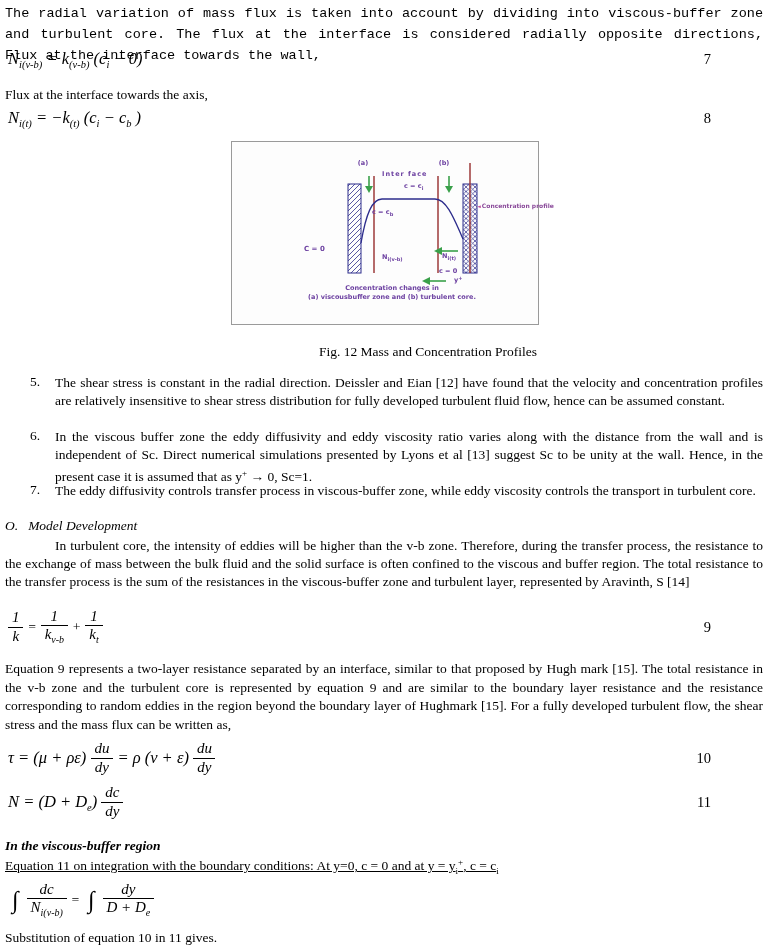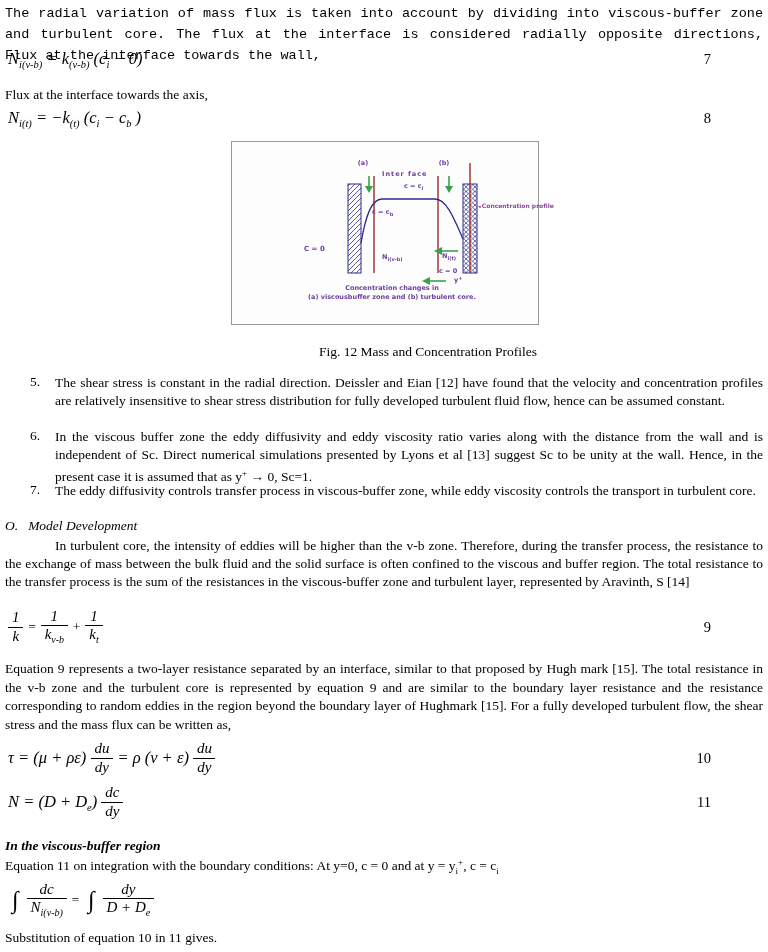--- a/index.html
+++ b/index.html
@@ -179,21 +179,21 @@
     <span class="frac">
         <span class="num">dc</span>
         <span class="den">dy</span>
       </span>
   </div>
   <span class="eqnum">11</span>
 </div>
 
 <div class="blk bolditalic" style="top:838px;">In the viscous-buffer region</div>
 
-<div class="blk" style="top:857px;"><span>Equation 11 on integration with the boundary conditions: At y=0, c = 0 and at y = y</span><span class="e-sub" style="font-size:9px;">i</span><span class="e-sup" style="font-size:9px;">+</span><span>, c = c</span><span class="e-sub" style="font-size:9px;">i</span></div>
+<div class="blk" style="top:857px;text-decoration:underline;"><span>Equation 11 on integration with the boundary conditions: At y=0, c = 0 and at y = y</span><span class="e-sub" style="font-size:9px;">i</span><span class="e-sup" style="font-size:9px;">+</span><span>, c = c</span><span class="e-sub" style="font-size:9px;">i</span></div>
 
 <div class="eqrow" style="top:876px;height:48px;">
   <div class="eqflex">
     <span class="intsign">∫</span>
     <span class="frac">
         <span class="num">dc</span>
         <span class="den"><span>N</span><span class="e-sub">i(v-b)</span></span>
       </span>
     <span>=</span>
     <span class="intsign">∫</span>

